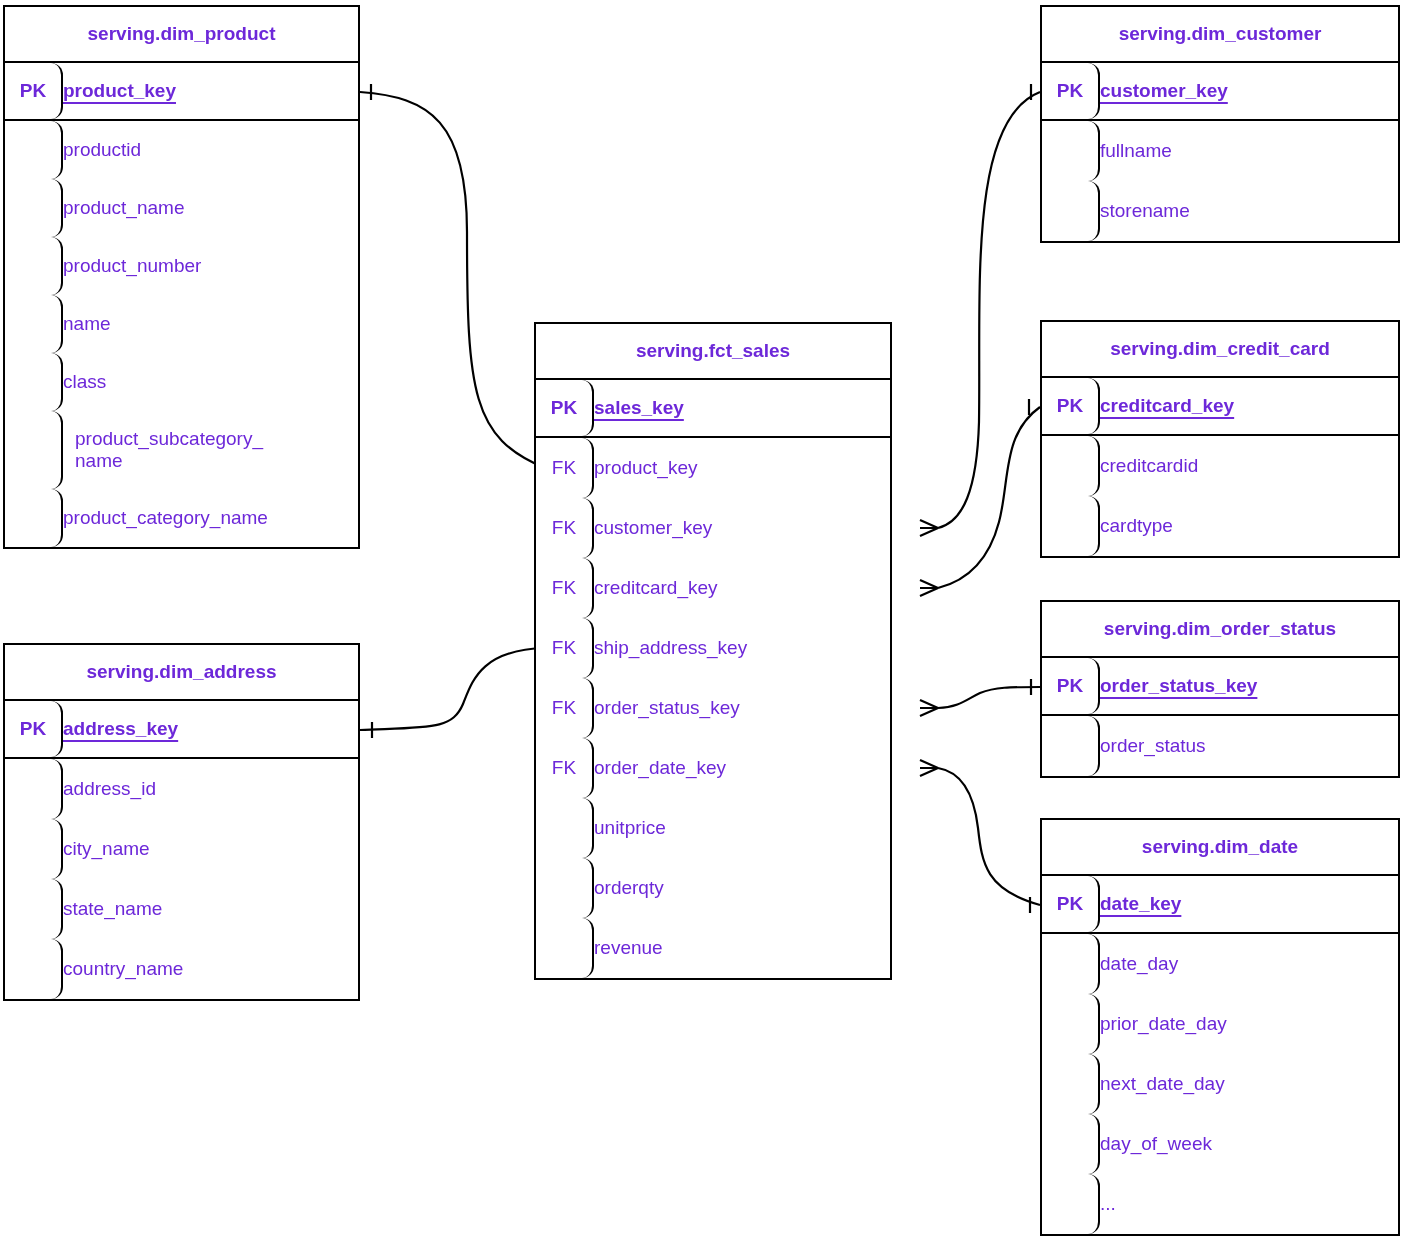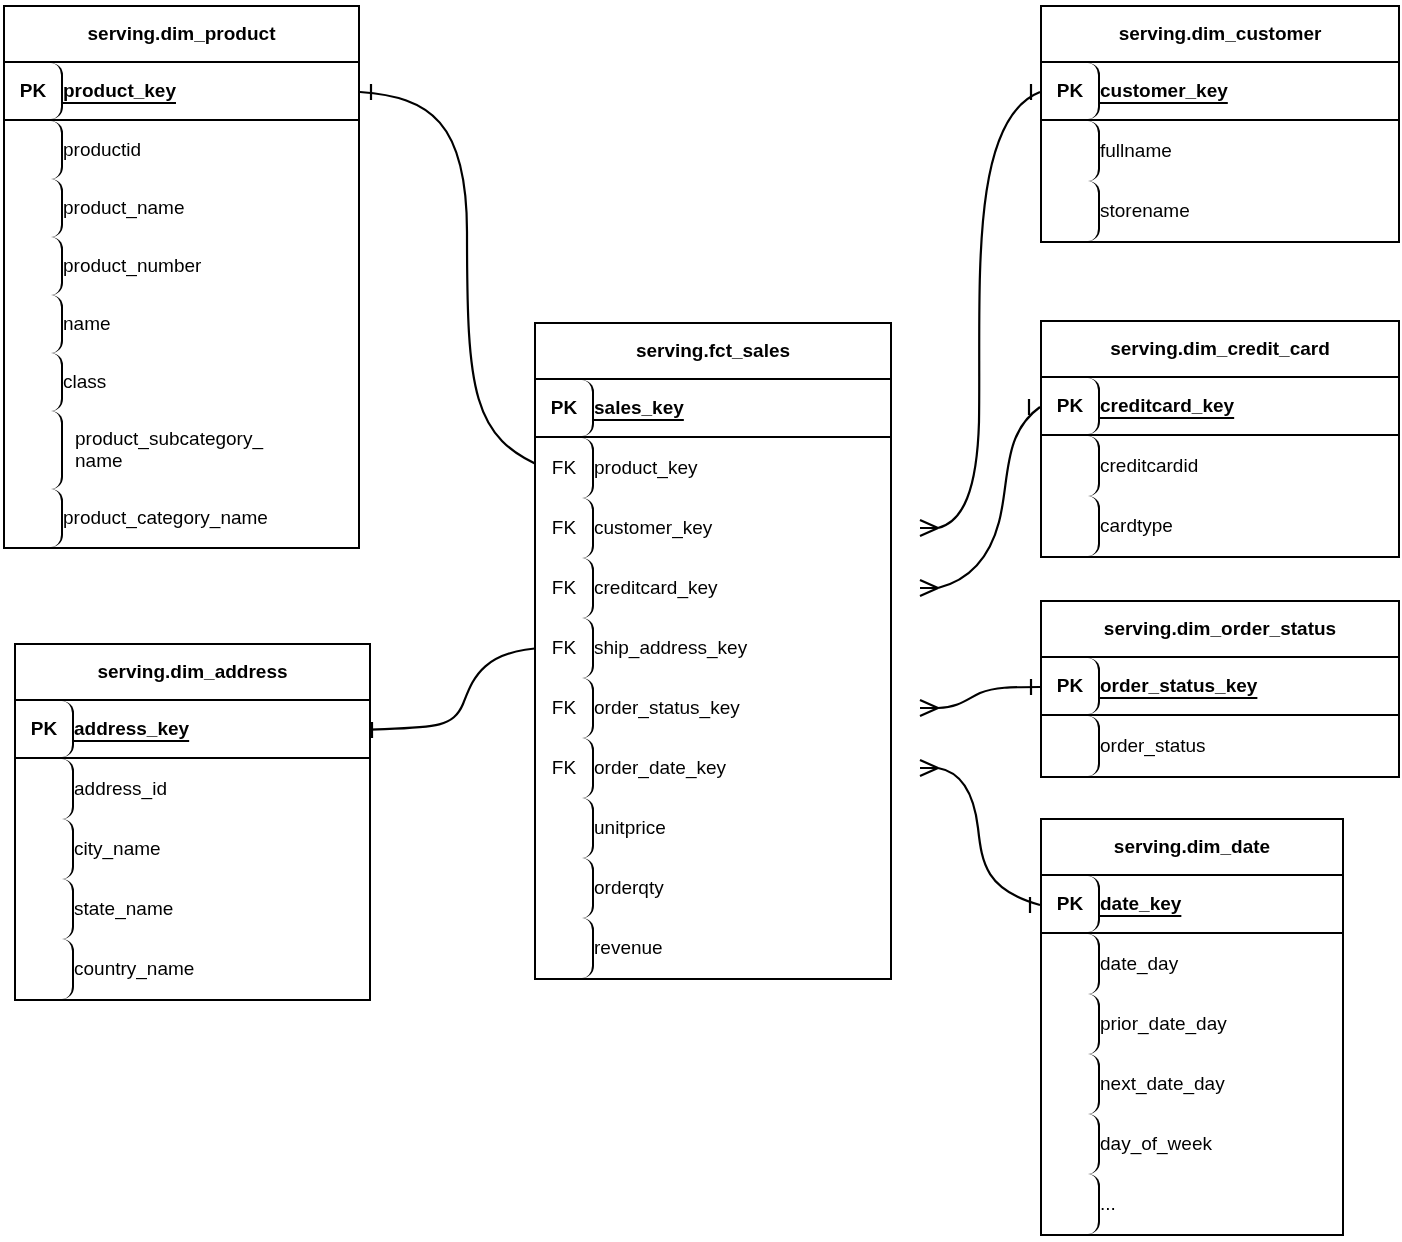--- a/index.html
+++ b/index.html
@@ -1,21 +1,21 @@
 <!DOCTYPE html>
 <html><head>
 <meta charset="utf-8">
 <style>
   html, body { margin:0; padding:0; background:#ffffff; }
   #canvas {
     position:relative;
     width:1402px; height:1242px;
     background:#ffffff;
     font-family:"Liberation Sans", sans-serif;
-    color:#000000;
+    color:#6d28d9;
     overflow:hidden;
   }
   .tbl {
     position:absolute;
     background:#ffffff;
     border:2px solid #000;
     box-sizing:border-box;
     font-size:19px;
   }
   .tbl-title {
@@ -218,21 +218,21 @@
     <div class="row pk-row">
       <div class="key">PK</div>
       <div class="name"><span class="pk-name-text">order_status_key</span></div>
     </div>
     <div class="row">
       <div class="key"></div>
       <div class="name">order_status</div>
     </div>
   </div>
 
-  <div class="tbl" style="left:1040px; top:818px; width:304px;">
+  <div class="tbl" style="left:1040px; top:818px; width:360px;">
     <div class="tbl-title">serving.dim_date</div>
     <div class="row pk-row">
       <div class="key">PK</div>
       <div class="name"><span class="pk-name-text">date_key</span></div>
     </div>
     <div class="row">
       <div class="key"></div>
       <div class="name">date_day</div>
     </div>
     <div class="row">
@@ -246,21 +246,21 @@
     <div class="row">
       <div class="key"></div>
       <div class="name">day_of_week</div>
     </div>
     <div class="row">
       <div class="key"></div>
       <div class="name">...</div>
     </div>
   </div>
 
-  <div class="tbl" style="left:14px; top:643px; width:357px;">
+  <div class="tbl" style="left:3px; top:643px; width:357px;">
     <div class="tbl-title">serving.dim_address</div>
     <div class="row pk-row">
       <div class="key">PK</div>
       <div class="name"><span class="pk-name-text">address_key</span></div>
     </div>
     <div class="row">
       <div class="key"></div>
       <div class="name">address_id</div>
     </div>
     <div class="row">

